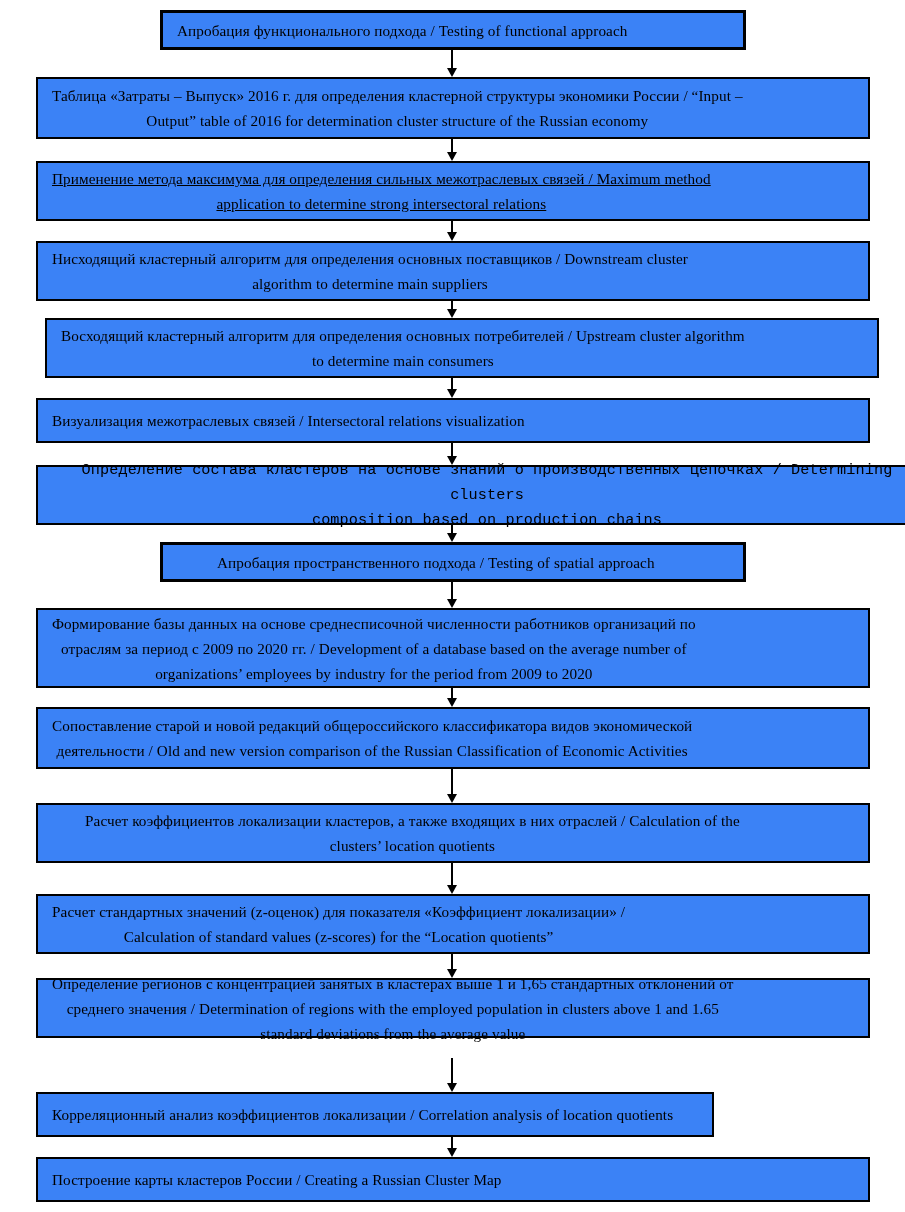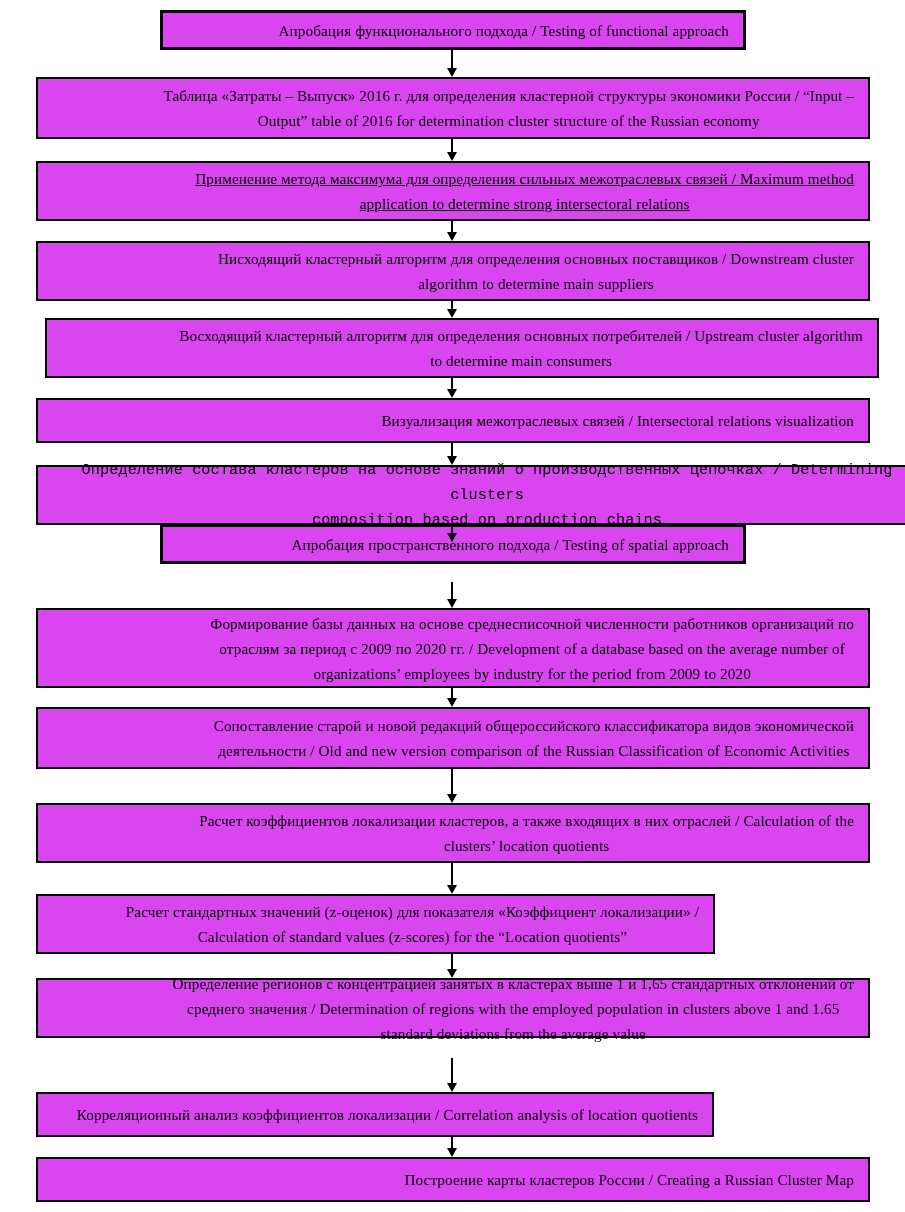--- a/index.html
+++ b/index.html
@@ -16,25 +16,25 @@
   }
   #flow {
     position: relative;
     width: 905px;
     height: 1212px;
     box-sizing: border-box;
   }
   .node {
     position: absolute;
     box-sizing: border-box;
-    background: #d946ef;
+    background: #3b82f6;
     border: 2.5px solid #000000;
     display: flex;
     align-items: center;
-    justify-content: flex-end;
+    justify-content: flex-start;
     text-align: center;
   }
   .node.narrow {
     border-width: 3px;
   }
   .node-text {
     display: block;
     font-size: 15.2px;
     line-height: 25px;
     letter-spacing: 0.1px;
@@ -58,21 +58,21 @@
     transform: translateX(-50%);
   }
 </style>
 </head>
 <body>
 
 <div id="flow">
     <div class="node narrow" style="left: 160px; width: 586px; top: 10px; height: 40px;">
       <span class="node-text">Апробация функционального подхода / Testing of functional approach</span>
     </div>
-    <div class="node" style="left: 36px; width: 834px; top: 77px; height: 62px; padding-left: 34px;">
+    <div class="node" style="left: 36px; width: 834px; top: 77px; height: 62px;">
       <span class="node-text">Таблица «Затраты – Выпуск» 2016 г. для определения кластерной структуры экономики России / “Input –
 Output” table of 2016 for determination cluster structure of the Russian economy</span>
     </div>
     <div class="node" style="left: 36px; width: 834px; top: 161px; height: 60px; text-decoration: underline;">
       <span class="node-text">Применение метода максимума для определения сильных межотраслевых связей / Maximum method
 application to determine strong intersectoral relations</span>
     </div>
     <div class="node" style="left: 36px; width: 834px; top: 241px; height: 60px;">
       <span class="node-text">Нисходящий кластерный алгоритм для определения основных поставщиков / Downstream cluster
 algorithm to determine main suppliers</span>
@@ -81,37 +81,37 @@
       <span class="node-text">Восходящий кластерный алгоритм для определения основных потребителей / Upstream cluster algorithm
 to determine main consumers</span>
     </div>
     <div class="node" style="left: 36px; width: 834px; top: 398px; height: 45px;">
       <span class="node-text">Визуализация межотраслевых связей / Intersectoral relations visualization</span>
     </div>
     <div class="node" style="left: 36px; width: 902px; top: 465px; height: 60px; font-family: Liberation Mono, monospace;">
       <span class="node-text">Определение состава кластеров на основе знаний о производственных цепочках / Determining clusters
 composition based on production chains</span>
     </div>
-    <div class="node narrow" style="left: 160px; width: 586px; top: 524px; height: 40px;">
+    <div class="node narrow" style="left: 160px; width: 586px; top: 542px; height: 40px; padding-left: 40px;">
       <span class="node-text">Апробация пространственного подхода / Testing of spatial approach</span>
     </div>
     <div class="node" style="left: 36px; width: 834px; top: 608px; height: 80px;">
       <span class="node-text">Формирование базы данных на основе среднесписочной численности работников организаций по
 отраслям за период с 2009 по 2020 гг. / Development of a database based on the average number of
 organizations’ employees by industry for the period from 2009 to 2020</span>
     </div>
     <div class="node" style="left: 36px; width: 834px; top: 707px; height: 62px;">
       <span class="node-text">Сопоставление старой и новой редакций общероссийского классификатора видов экономической
 деятельности / Old and new version comparison of the Russian Classification of Economic Activities</span>
     </div>
     <div class="node" style="left: 36px; width: 834px; top: 803px; height: 60px; padding-left: 33px;">
       <span class="node-text">Расчет коэффициентов локализации кластеров, а также входящих в них отраслей / Calculation of the
 clusters’ location quotients</span>
     </div>
-    <div class="node" style="left: 36px; width: 679px; top: 894px; height: 60px;">
+    <div class="node" style="left: 36px; width: 834px; top: 894px; height: 60px;">
       <span class="node-text">Расчет стандартных значений (z-оценок) для показателя «Коэффициент локализации» /
 Calculation of standard values (z-scores) for the “Location quotients”</span>
     </div>
     <div class="node" style="left: 36px; width: 834px; top: 978px; height: 60px;">
       <span class="node-text">Определение регионов с концентрацией занятых в кластерах выше 1 и 1,65 стандартных отклонений от
 среднего значения / Determination of regions with the employed population in clusters above 1 and 1.65
 standard deviations from the average value</span>
     </div>
     <div class="node" style="left: 36px; width: 678px; top: 1092px; height: 45px;">
       <span class="node-text">Корреляционный анализ коэффициентов локализации / Correlation analysis of location quotients</span>

